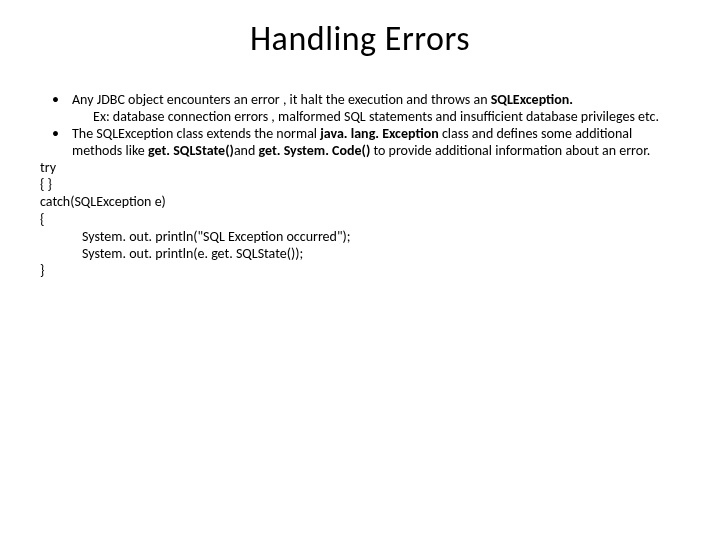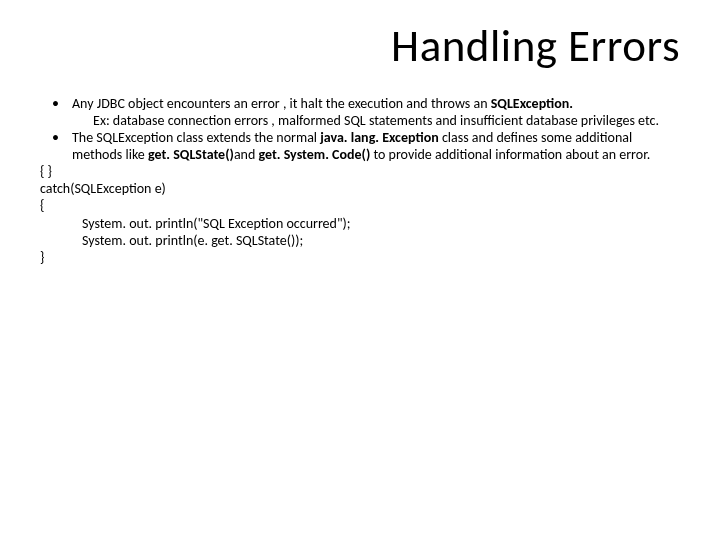--- a/index.html
+++ b/index.html
@@ -11,24 +11,24 @@
     font-family: Calibri, Arial, sans-serif;
     color: #000000;
   }
   .slide {
     width: 720px;
     height: 540px;
     box-sizing: border-box;
     padding: 18px 40px 20px 40px;
   }
   .title {
-    text-align: right;
-    font-size: 45px;
+    text-align: center;
+    font-size: 34px;
     font-weight: 400;
-    margin: 0 0 22px 0;
+    margin: 0 0 32px 0;
     letter-spacing: 0.5px;
   }
   .content {
     font-size: 14px;
     line-height: 1.22;
   }
   ul {
     list-style: none;
     margin: 0;
     padding: 0;
@@ -69,20 +69,21 @@
       <li class="bullet">
         <span>Any JDBC object encounters an error , it halt  the execution and throws an </span><b>SQLException.</b>
       </li>
     </ul>
     <p class="sub">Ex: database connection errors , malformed SQL statements and insufficient database privileges etc.</p>
     <ul>
       <li class="bullet">
         <span>The SQLException class extends the normal </span><b>java. lang. Exception</b><span> class and defines some additional methods like </span><b>get. SQLState()</b><span>and </span><b>get. System. Code()</b><span> to provide additional information about an error.</span>
       </li>
     </ul>
+    <p class="plain">try</p>
     <p class="plain">{  }</p>
     <p class="plain">catch(SQLException e)</p>
     <p class="plain">{</p>
     <p class="plain indent">System. out. println("SQL Exception occurred");</p>
     <p class="plain indent">System. out. println(e. get. SQLState());</p>
     <p class="plain">}</p>
   </div>
 </div>
 
 </body></html>

